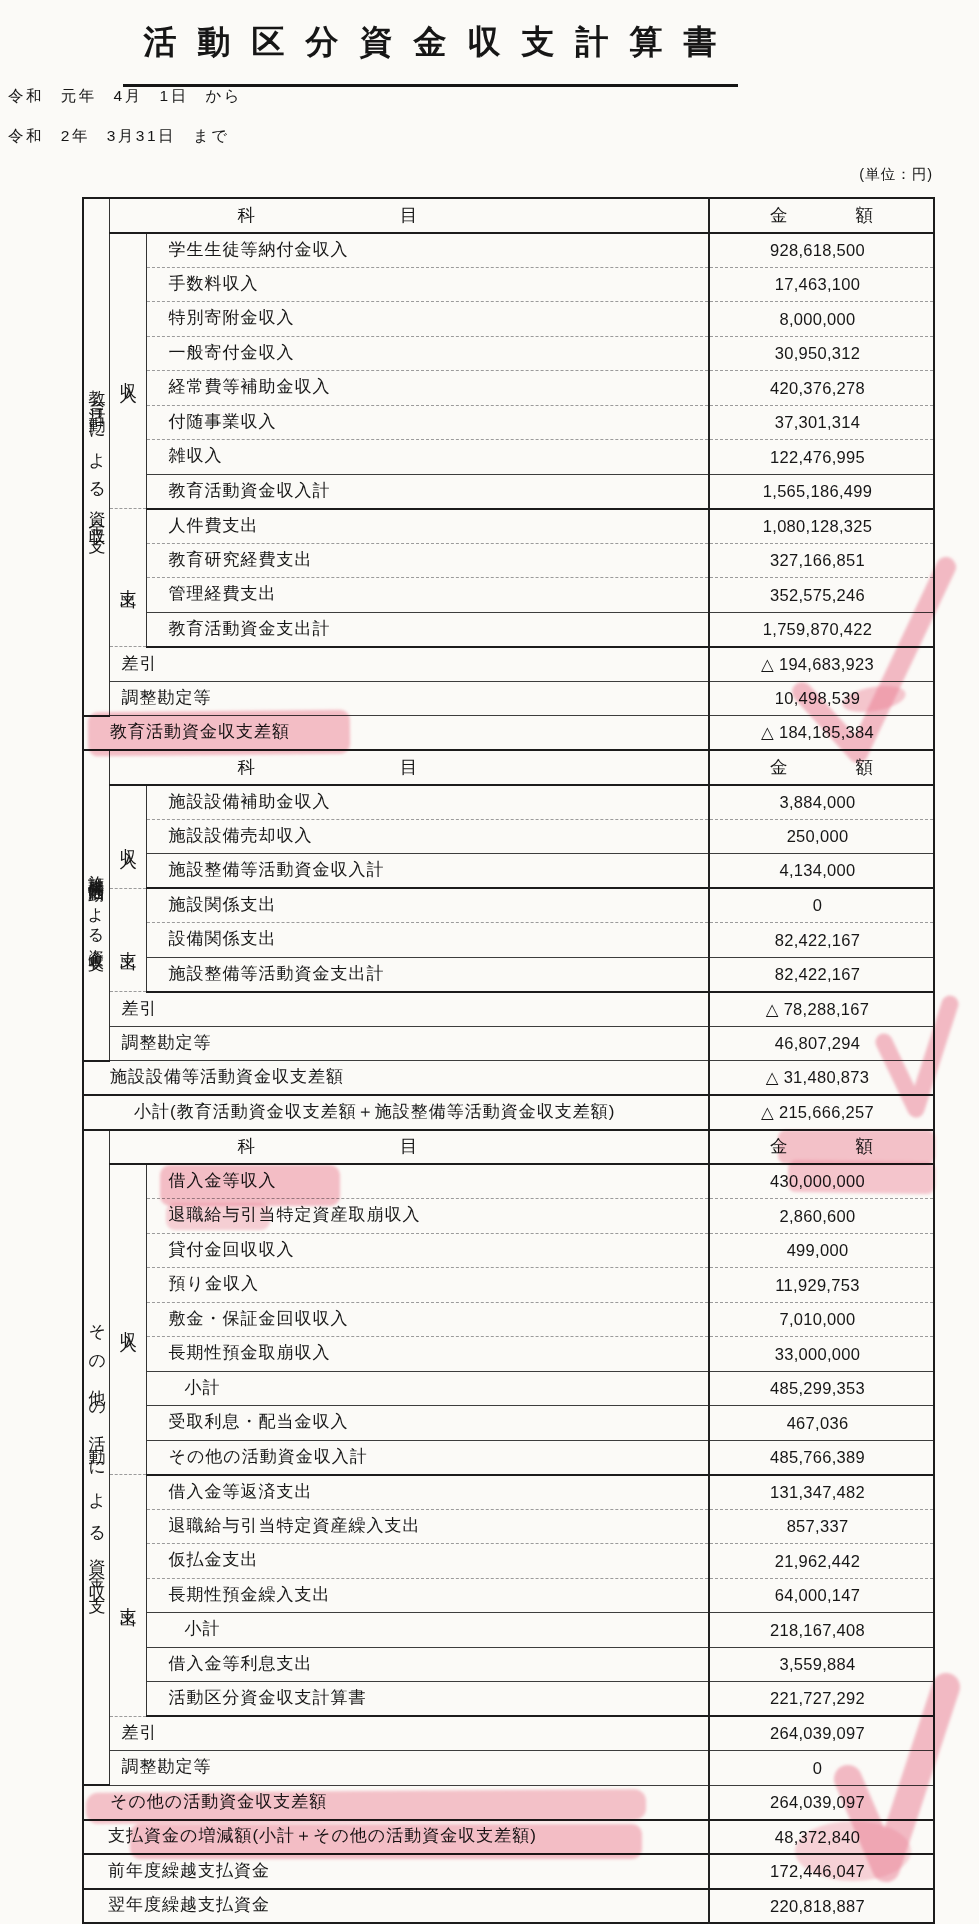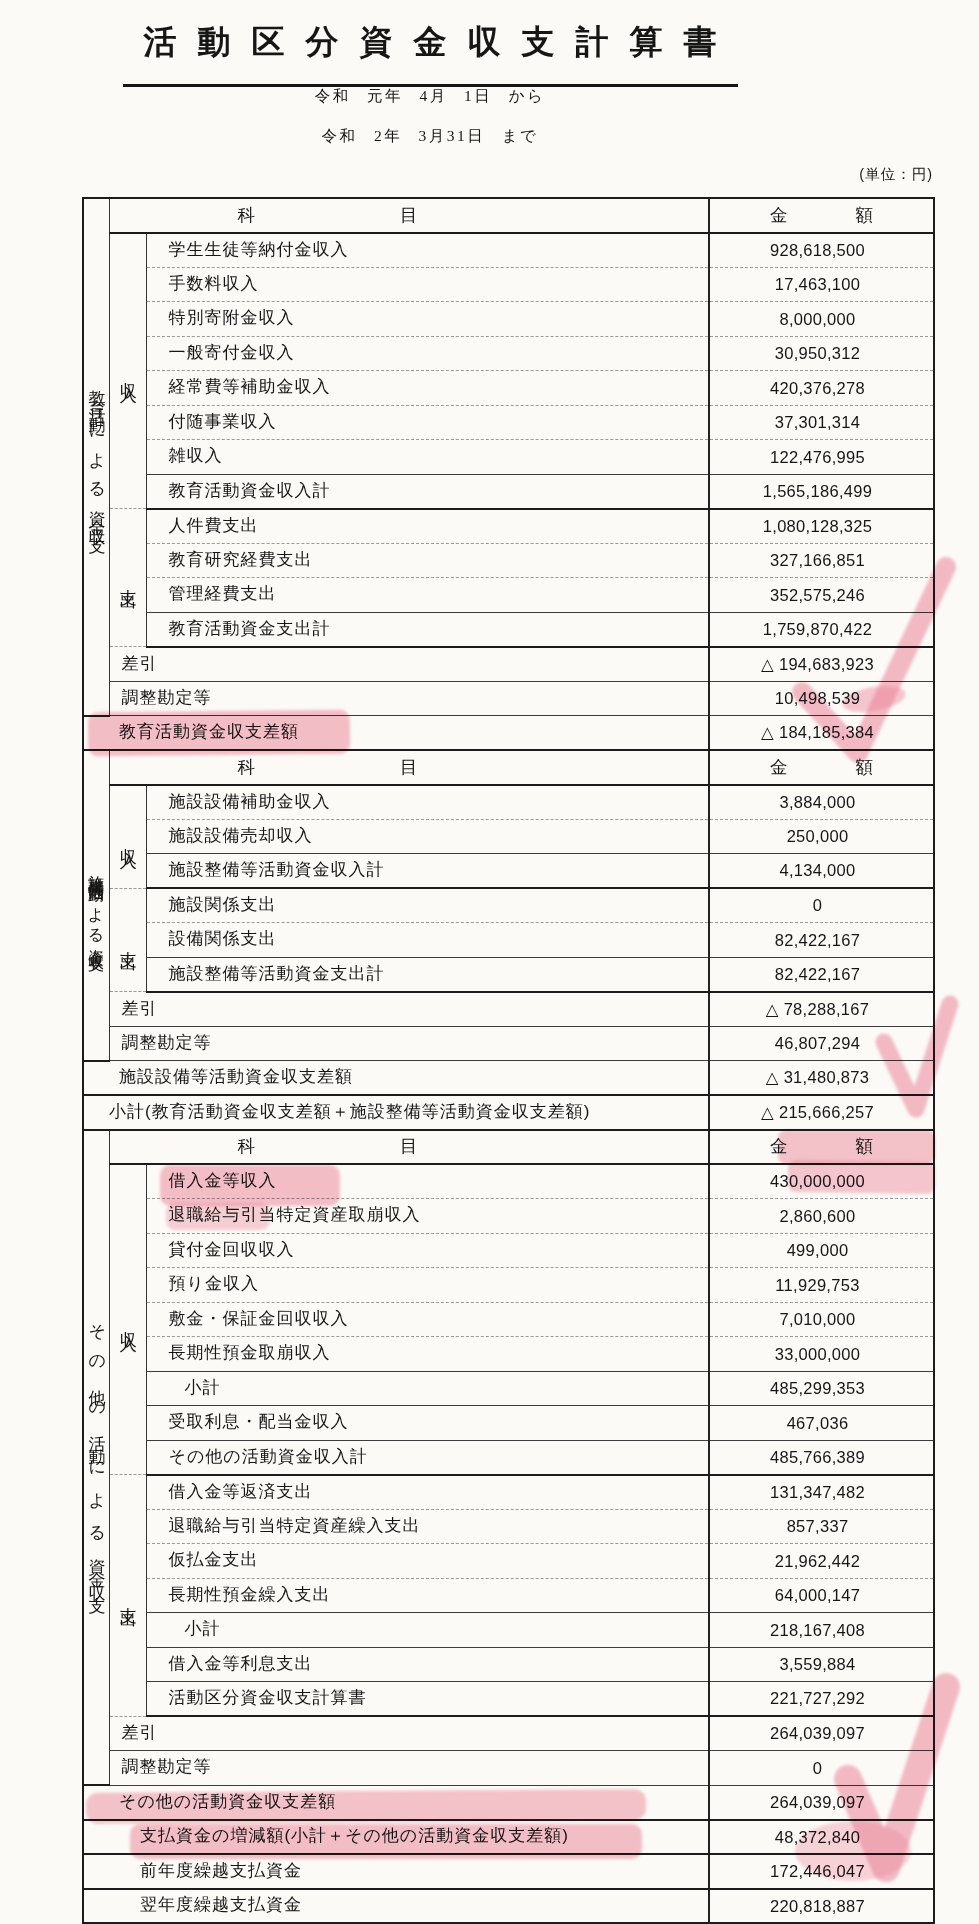--- a/index.html
+++ b/index.html
@@ -9,22 +9,22 @@
     font-family:"Liberation Sans", sans-serif;
     -webkit-font-smoothing:antialiased;
   }
   
   .title-wrap { position:absolute; top:20px; left:0; width:860px; text-align:center; }
   .title-wrap .t {
     display:inline-block; font-size:33px; font-weight:bold;
     letter-spacing:21px; padding:0 0 19px 21px;
     border-bottom:3px solid #151515;
   }
-  .period { position:absolute; left:0; width:860px; text-align:center;
-    font-size:15.5px; letter-spacing:2.5px; word-spacing:10px;font-family:Liberation Serif, serif; }
+  .period { position:absolute; left:8px; width:860px; text-align:left;
+    font-size:15.5px; letter-spacing:2.5px; word-spacing:10px; }
   .p1 { top:86px; } .p2 { top:126px; }
   .unit { position:absolute; top:165px; right:46px; font-size:14.5px; letter-spacing:1px; }
 
   
   table.stmt {
     position:absolute; left:82px; top:197px; width:851px; height:1725px;
     border-collapse:collapse; table-layout:fixed;
     border:2.5px solid #1c1c1c;
   }
   .stmt tr { height:34.5px; }
@@ -35,23 +35,23 @@
   tr.bs td { border-bottom:1.5px solid #3d3d3d; }
   tr.bt td { border-bottom:2px solid #1c1c1c; }
 
   
   td.item  { padding-left:22px; letter-spacing:1px; border-right:2px solid #222;
              white-space:nowrap; overflow:hidden; }
   td.amt   { text-align:center; padding-right:8px; font-size:16.5px;
              letter-spacing:.3px; white-space:nowrap; }
   td.ind   { padding-left:38px; }
   td.lv2   { padding-left:12px; }   
-  td.lv1   { padding-left:35px; }   
-  td.lv0   { padding-left:25px; font-size:17px; }  
-  td.lv0b  { padding-left:56px; }   
+  td.lv1   { padding-left:26px; }   
+  td.lv0   { padding-left:50px; font-size:17px; }  
+  td.lv0b  { padding-left:24px; }   
 
   td.hdr { border-right:2px solid #222; }
   td.hdr .pair { display:flex; gap:145px; padding-left:128px; font-size:17.5px; font-weight:normal; }
   td.hdr-amt .pair2 { display:flex; justify-content:center; gap:68px; font-size:17.5px; }
 
   td.c-group { border-right:1.5px solid #333; text-align:center; }
   td.c-io    { border-right:1.5px solid #333; text-align:center; }
   .v { writing-mode:vertical-rl; text-orientation:upright; display:inline-block; }
   .v1 { letter-spacing:9px;  font-size:17px; }
   .v2 { letter-spacing:2px;  font-size:16px; }

